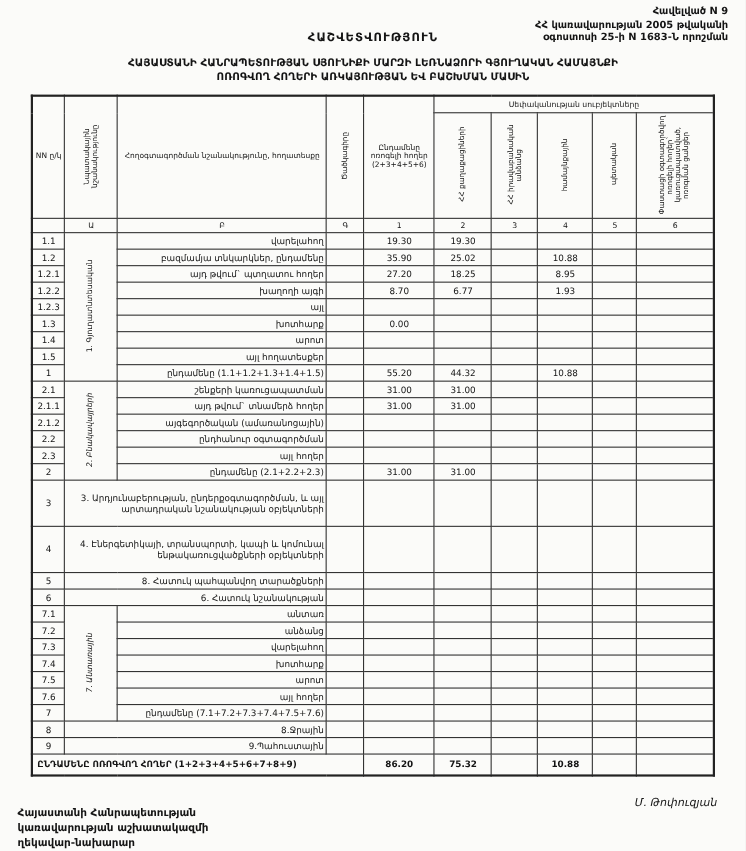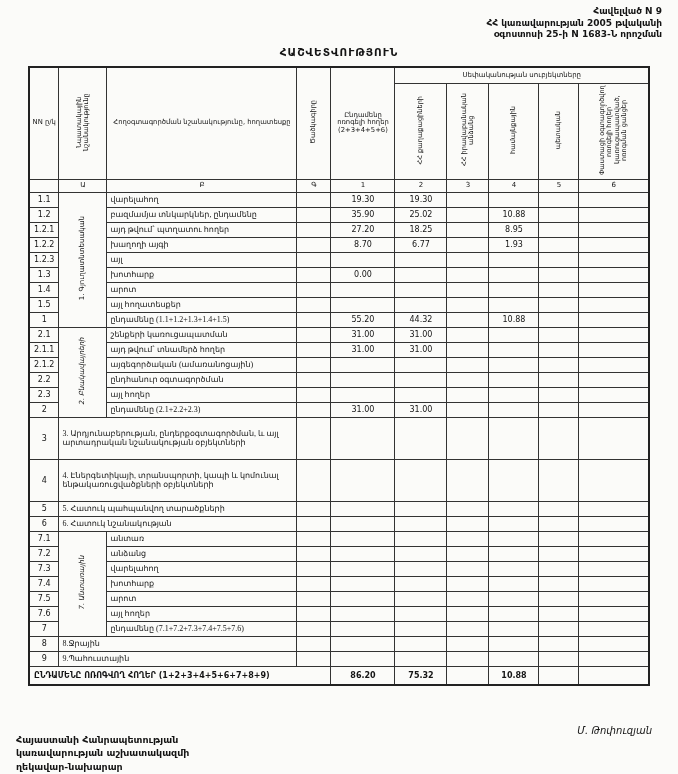--- a/index.html
+++ b/index.html
@@ -1,20 +1,20 @@
 <!DOCTYPE html>
 <html><head>
 <meta charset="utf-8">
 <style>
   * { margin:0; padding:0; box-sizing:border-box; }
   html,body { background:#e8e8e6; }
   body { font-family:"DejaVu Sans", sans-serif; color:#141414; }
   .page {
     position:relative; width:678px; height:774px; margin:0 auto;
-    background:#fbfbf9; overflow:hidden; padding:24px 14px;
+    background:#fbfbf9; overflow:hidden; padding:6px 14px;
   }
   .appendix {
     position:absolute; top:6px; right:16px; text-align:right;
     font-size:9px; font-weight:bold; line-height:1.3;
   }
   .doc-type {
     text-align:center; font-size:10.5px; font-weight:bold;
     letter-spacing:1px; margin-top:22px;
   }
   .main-title { text-align:center; font-size:9.5px; font-weight:bold; margin-top:12px; line-height:1.35; }
@@ -37,21 +37,21 @@
     line-height:1.1; white-space:normal;
   }
   th .vspan { max-height:90px; font-size:6.6px; }
   td .vspan { max-height:132px; font-size:7px; }
   .idx th { font-size:8px; }
   tbody tr { height:15px; }
   tbody tr.tall { height:42px; }
   tbody tr.grand-row { height:19px; }
   tbody td { font-size:8px; }
   td.nn { text-align:center; }
-  td.label { text-align:left; padding-left:3px; line-height:1.15;font-family:Liberation Serif, serif; }
+  td.label { text-align:right; padding-left:3px; line-height:1.15; }
   td.num { text-align:center; }
   td.groupcell { padding:0; }
   .it { font-style:italic; }
   tr.bold td { font-weight:bold; }
   td.grand { text-align:left; font-weight:bold; padding-left:4px; font-size:8px; }
   .footer-left {
     position:absolute; left:16px; bottom:1px; font-size:9.5px;
     font-weight:bold; line-height:1.4;
   }
   .signature {
@@ -64,20 +64,24 @@
 <div class="page">
 
   <div class="appendix">
     <div>Հավելված N 9</div>
     <div>ՀՀ կառավարության 2005 թվականի</div>
     <div>օգոստոսի 25-ի N 1683-Ն որոշման</div>
   </div>
 
   <div class="doc-type">ՀԱՇՎԵՏՎՈՒԹՅՈՒՆ</div>
 
+  <div class="main-title">
+    <div>ՀԱՅԱՍՏԱՆԻ ՀԱՆՐԱՊԵՏՈՒԹՅԱՆ ՍՅՈՒՆԻՔԻ ՄԱՐԶԻ ԼԵՌՆԱՁՈՐԻ ԳՅՈՒՂԱԿԱՆ ՀԱՄԱՅՆՔԻ</div>
+    <div>ՈՌՈԳՎՈՂ ՀՈՂԵՐԻ ԱՌԿԱՅՈՒԹՅԱՆ ԵՎ ԲԱՇԽՄԱՆ ՄԱՍԻՆ</div>
+  </div>
 
   <table class="report">
     <colgroup>
       <col style="width:30px">
         <col style="width:48px">
         <col style="width:190px">
       <col style="width:34px">
         <col style="width:64px">
         <col style="width:52px">
       <col style="width:42px">
@@ -305,21 +309,21 @@
           <td class="num"></td>
           <td class="num"></td>
           <td class="num"></td>
           <td class="num"></td>
           <td class="num"></td>
           <td class="num"></td>
           <td class="num"></td>
         </tr>
         <tr>
           <td class="nn">5</td>
-          <td class="label" colspan="2">5. Հատուկ պահպանվող տարածքների</td>
+          <td class="label" colspan="2">8. Հատուկ պահպանվող տարածքների</td>
           <td class="num"></td>
           <td class="num"></td>
           <td class="num"></td>
           <td class="num"></td>
           <td class="num"></td>
           <td class="num"></td>
           <td class="num"></td>
         </tr>
         <tr>
           <td class="nn">6</td>

